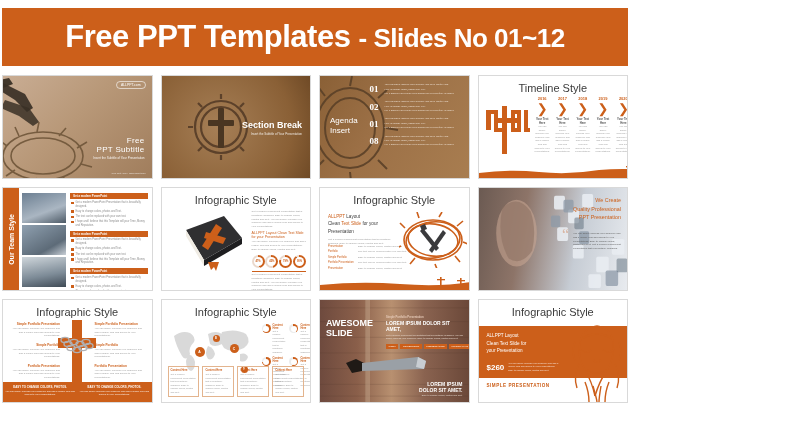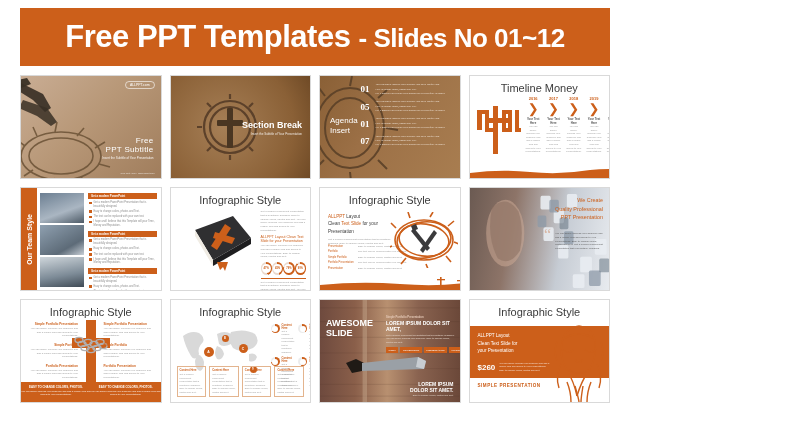--- a/index.html
+++ b/index.html
@@ -1,21 +1,21 @@
 <!DOCTYPE html>
 <html><head>
 <meta charset="utf-8">
 <style>
   * { box-sizing: border-box; margin:0; padding:0; }
   body {
     width:786px; height:445px; background:#ffffff;
     font-family:"Liberation Sans", sans-serif;
     overflow:hidden; position:relative;
   }
-  .page { width:630px; height:445px; padding:8px 20px; position:relative; }
+  .page { width:630px; height:445px; padding:8px 2px; position:relative; }
 
   
   .header {
     background:#cc5f1a; height:58px; width:100%;
     display:flex; align-items:center; justify-content:center;
     margin-bottom:9px;
   }
   .header-title {
     color:#fff; font-size:31px; font-weight:bold; letter-spacing:-0.5px;
     white-space:nowrap;
@@ -259,48 +259,48 @@
       <div class="items">
         <div class="row">
           <div class="num">01</div>
           <div class="rtx">
             <div class="rl hdr">You can simply impress your audience and add a unique zing.</div>
             <div class="rl">Easy to change colors, photos and Text.</div>
             <div class="rl">Get a modern PowerPoint  Presentation that is beautifully designed.</div>
           </div>
         </div>
         <div class="row">
-          <div class="num">05</div>
+          <div class="num">02</div>
           <div class="rtx">
             <div class="rl hdr">You can simply impress your audience and add a unique zing.</div>
             <div class="rl">Easy to change colors, photos and Text.</div>
             <div class="rl">Get a modern PowerPoint  Presentation that is beautifully designed.</div>
           </div>
         </div>
         <div class="row">
           <div class="num">01</div>
           <div class="rtx">
             <div class="rl hdr">You can simply impress your audience and add a unique zing.</div>
             <div class="rl">Easy to change colors, photos and Text.</div>
             <div class="rl">Get a modern PowerPoint  Presentation that is beautifully designed.</div>
           </div>
         </div>
         <div class="row">
-          <div class="num">07</div>
+          <div class="num">08</div>
           <div class="rtx">
             <div class="rl hdr">You can simply impress your audience and add a unique zing.</div>
             <div class="rl">Easy to change colors, photos and Text.</div>
             <div class="rl">Get a modern PowerPoint  Presentation that is beautifully designed.</div>
           </div>
         </div>
       </div>
     </div>
 
     <div class="slide s4">
-      <div class="ttl">Timeline Money</div>
+      <div class="ttl">Timeline Style</div>
       <svg class="jesus" viewBox="0 0 44 52">
         <g fill="#cc5f1a">
           <rect x="0" y="6" width="5" height="20"></rect>
             <rect x="0" y="6" width="12" height="4"></rect>
           <rect x="8" y="6" width="4" height="22"></rect>
             <rect x="8" y="24" width="10" height="4"></rect>
           <rect x="16" y="2" width="5" height="48"></rect>
             <rect x="10" y="14" width="22" height="5"></rect>
           <rect x="25" y="6" width="4" height="22"></rect>
             <rect x="25" y="6" width="10" height="4"></rect>

